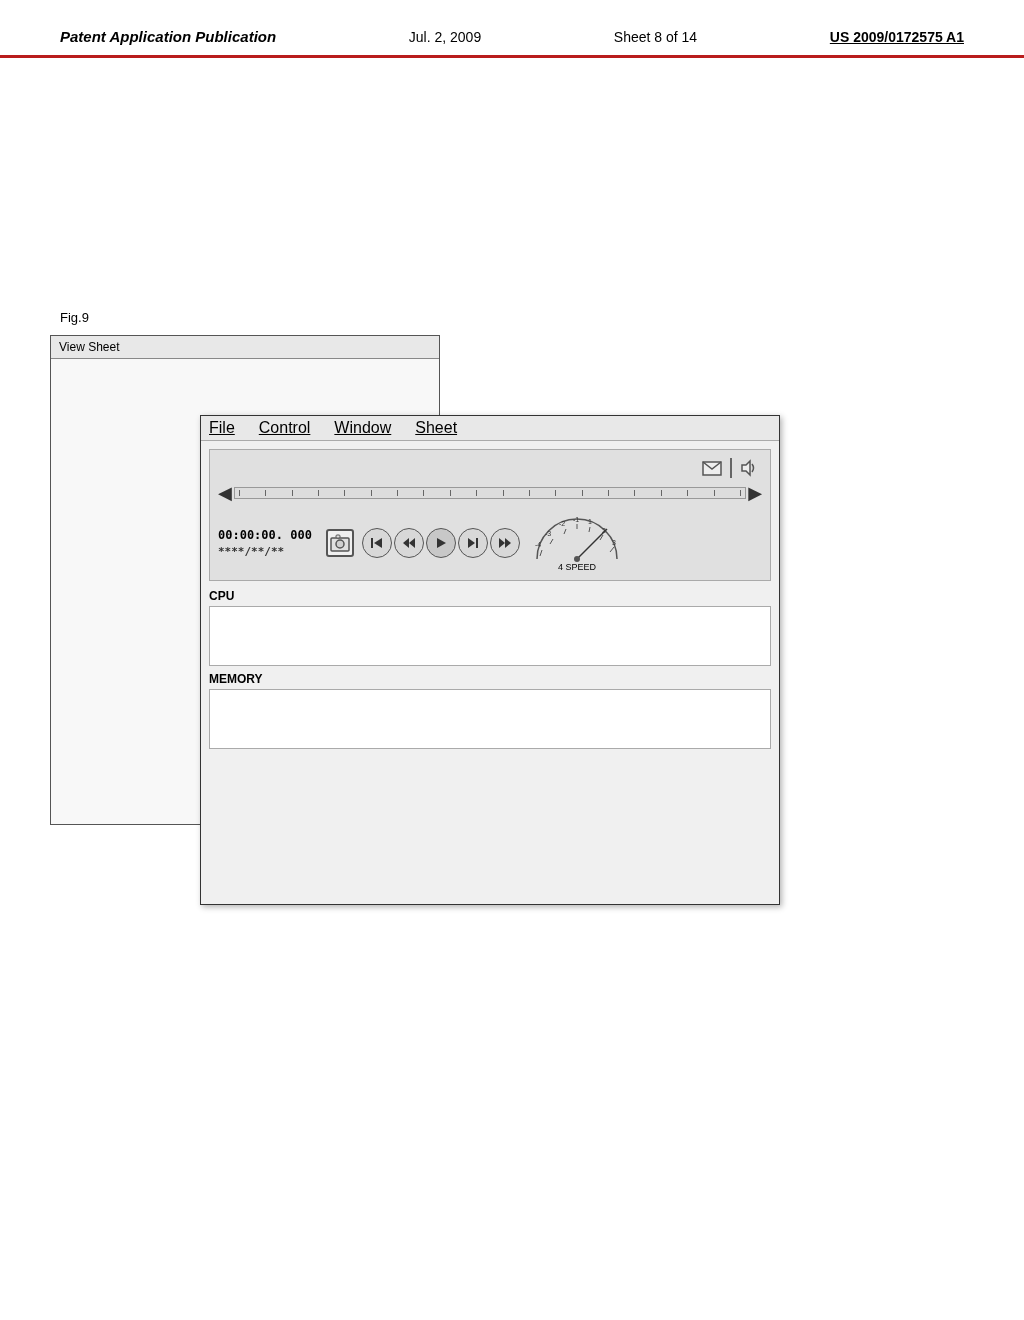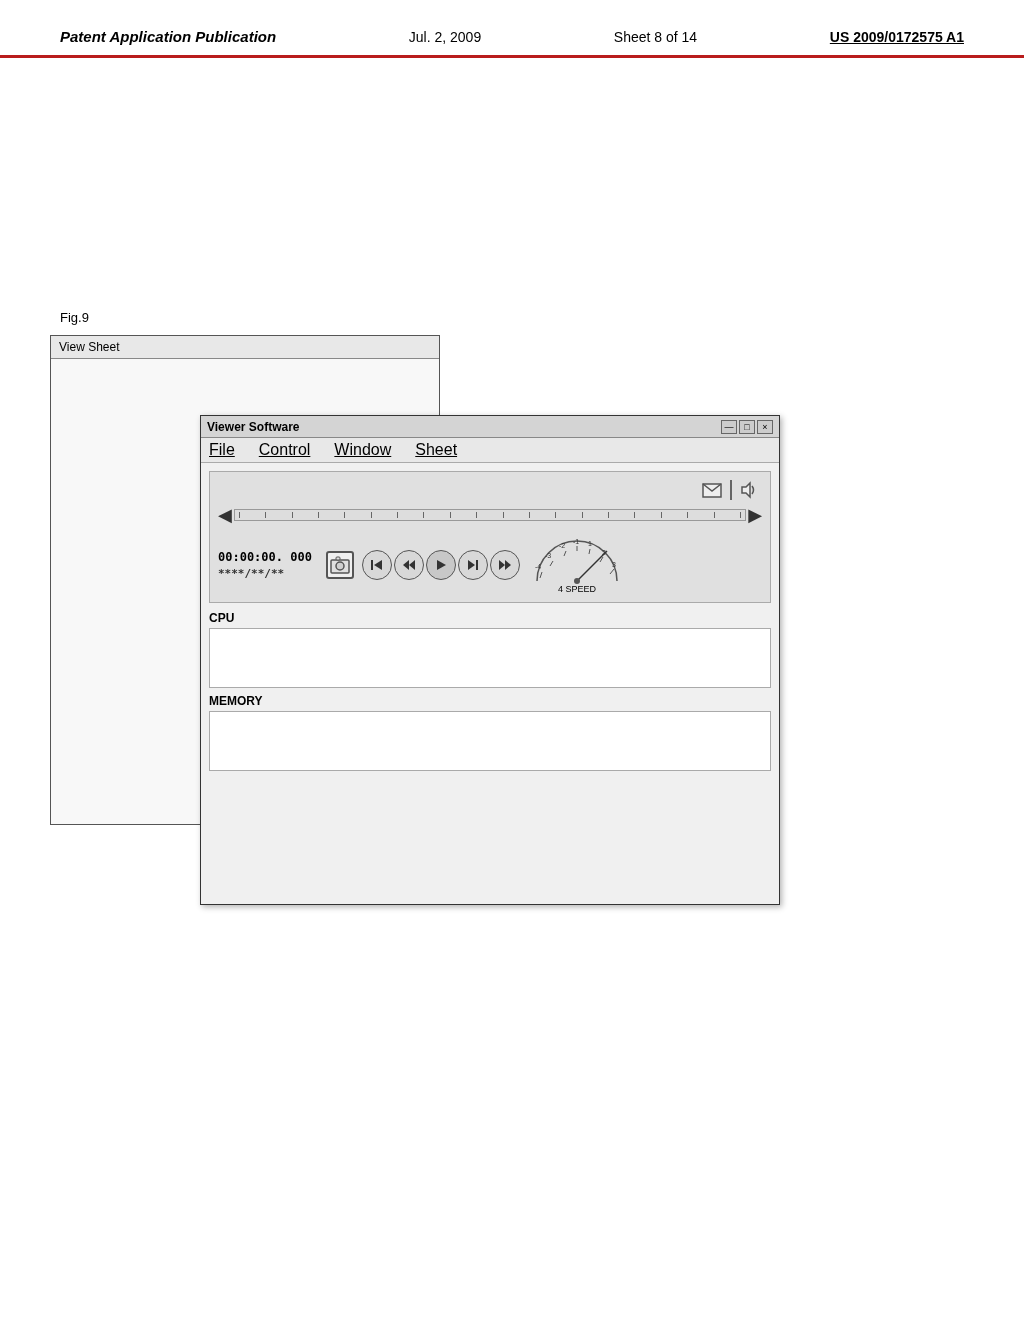--- a/index.html
+++ b/index.html
@@ -291,28 +291,20 @@
 <div class="figure-label">Fig.9</div>
 
 <div class="outer-window">
   <div class="outer-window-titlebar">
     <span>View  Sheet</span>
   </div>
 </div>
 
 <div class="inner-window">
 
-  <div class="inner-titlebar">
-    <span class="inner-titlebar-title">Viewer Software</span>
-    <div class="win-controls">
-      <div class="win-btn">—</div>
-      <div class="win-btn">□</div>
-      <div class="win-btn">×</div>
-    </div>
-  </div>
 
   <div class="inner-menubar">
     <span class="menu-item">File</span>
     <span class="menu-item">Control</span>
     <span class="menu-item">Window</span>
     <span class="menu-item">Sheet</span>
   </div>
 
   <div class="player-area">
 

